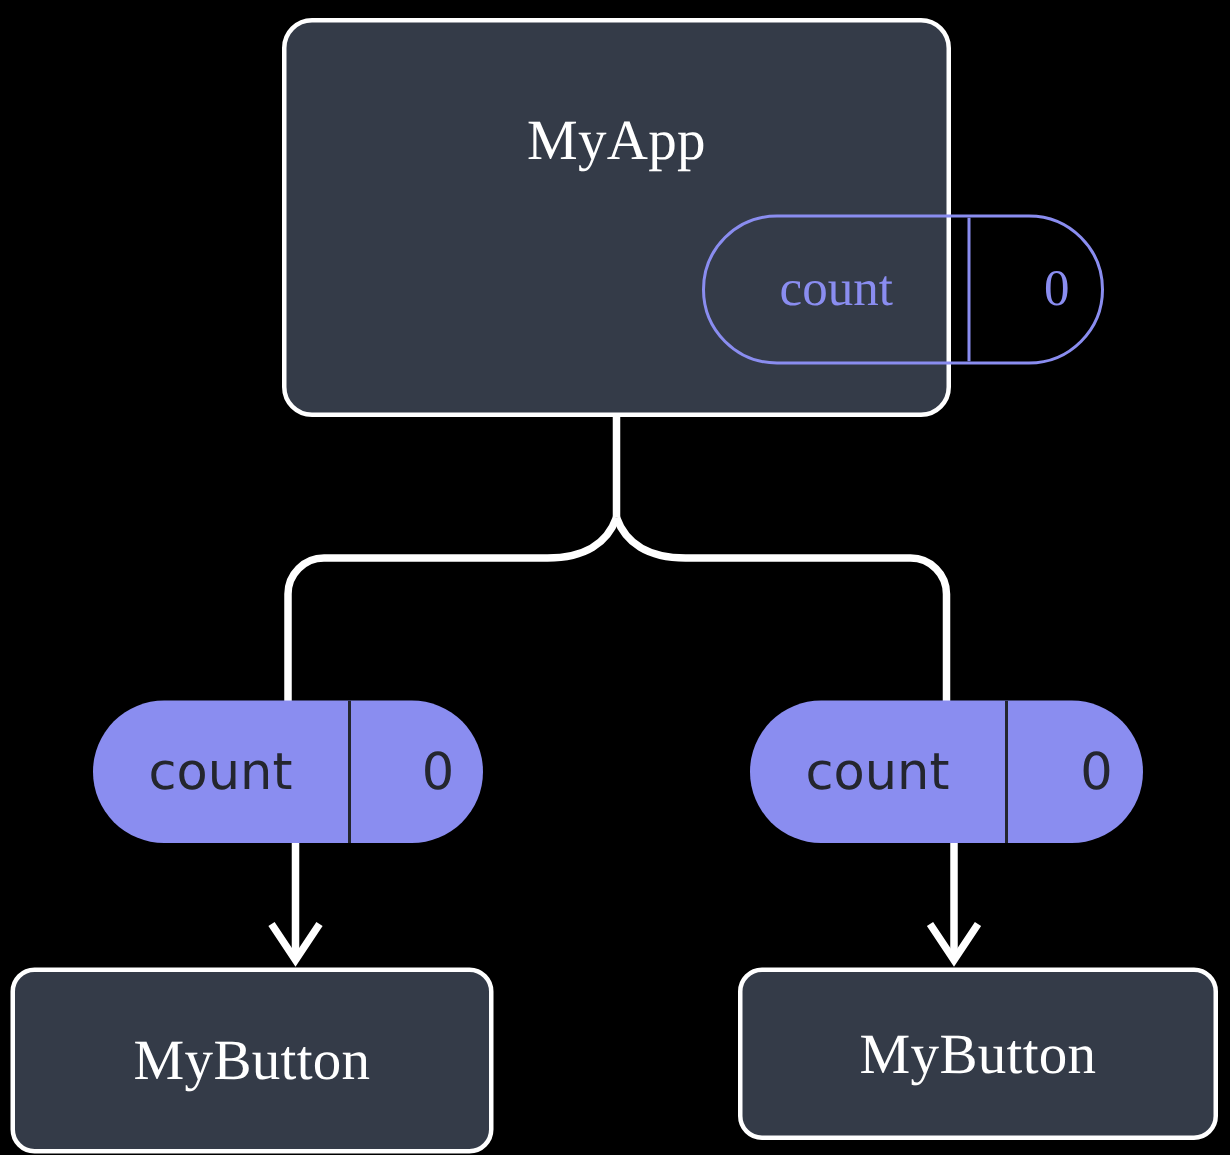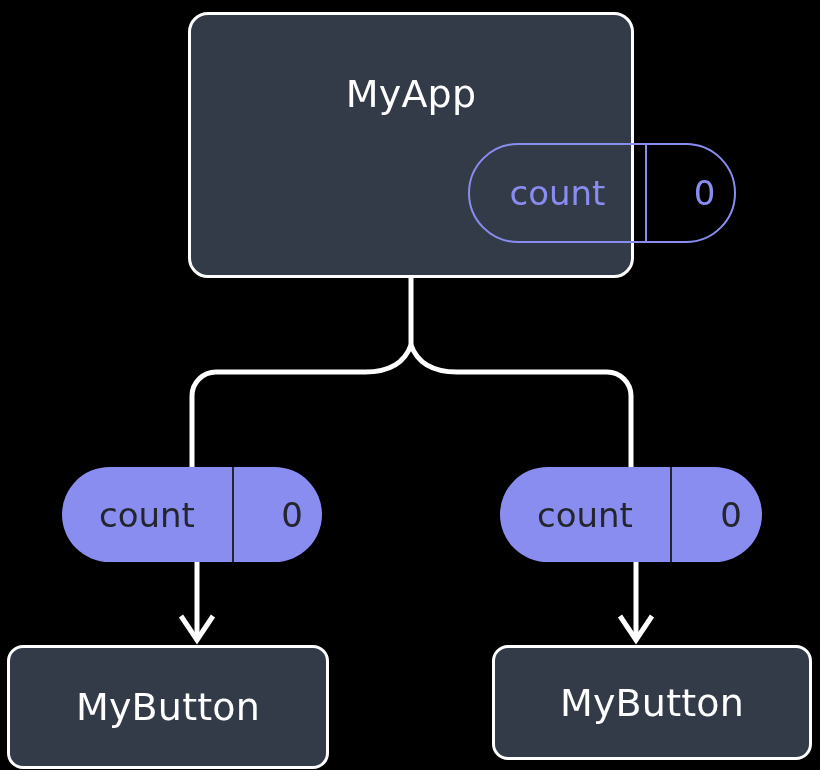--- a/index.html
+++ b/index.html
@@ -31,20 +31,21 @@
   .widget-box {
     position: absolute;
     box-sizing: border-box;
     background: #343b48;
     border: 3px solid #ffffff;
     border-radius: 16px;
     display: flex;
     align-items: center;
     justify-content: center;
     color: #ffffff;
+    font-family: Liberation Serif, serif;
   }
   .widget-box .widget-title {
     color: #ffffff;
     font-size: 38px;
     line-height: 1;
     letter-spacing: 0.2px;
     font-weight: 400;
     white-space: nowrap;
   }
 

